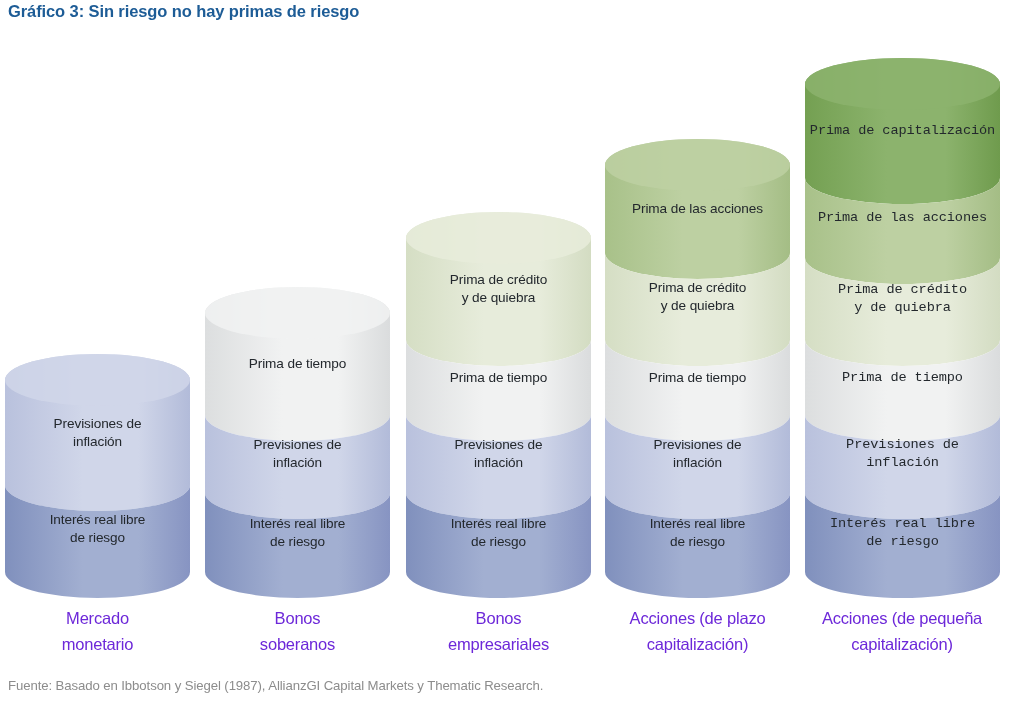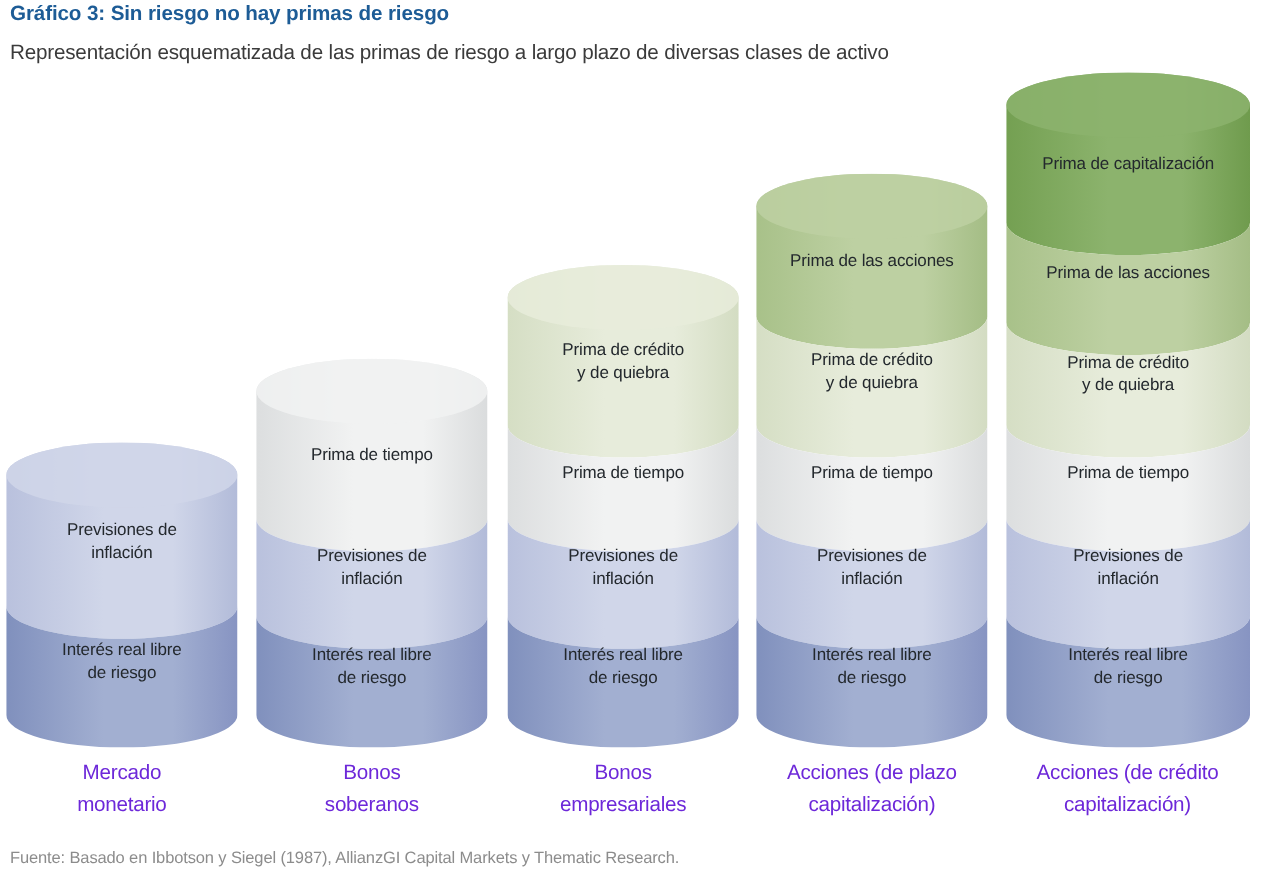--- a/index.html
+++ b/index.html
@@ -110,21 +110,20 @@
     white-space: nowrap;
   }
 </style>
 </head>
 <body>
 
 <div class="page">
 
   <div class="chart-title">Gráfico 3: Sin riesgo no hay primas de riesgo</div>
 
-  <div class="chart-subtitle">Representación esquematizada de las primas de riesgo a largo plazo de diversas clases de activo</div>
 
   <div class="plot" id="plot">
       <div class="cylinder" style="left: 5px; top: 354px; width: 185px; height: 244px; bottom: auto;">
         <svg class="cyl-svg" viewBox="0 0 185 244" preserveAspectRatio="none">
           <defs>
             <linearGradient id="g0_0" x1="0" y1="0" x2="1" y2="0">
               <stop offset="0" stop-color="#b9c1dd"></stop>
               <stop offset="0.42" stop-color="#d0d6e9"></stop>
               <stop offset="0.72" stop-color="#d0d6e9"></stop>
               <stop offset="1" stop-color="#b2bbd9"></stop>
@@ -291,21 +290,21 @@
         </div>
         <div class="layer" style="top: 276px; height: 78px;">
           <span class="layer-label">Previsiones de
 inflación</span>
         </div>
         <div class="layer" style="top: 354px; height: 79px;">
           <span class="layer-label">Interés real libre
 de riesgo</span>
         </div>
       </div>
-      <div class="cylinder" style="left: 805px; top: 58px; width: 195px; height: 540px; bottom: auto;">
+      <div class="cylinder" style="left: 805px; top: 58px; width: 195px; height: 540px; bottom: auto; font-family: Liberation Mono, monospace;">
         <svg class="cyl-svg" viewBox="0 0 195 540" preserveAspectRatio="none">
           <defs>
             <linearGradient id="g4_0" x1="0" y1="0" x2="1" y2="0">
               <stop offset="0" stop-color="#74a052"></stop>
               <stop offset="0.42" stop-color="#8cb36d"></stop>
               <stop offset="0.72" stop-color="#8cb36d"></stop>
               <stop offset="1" stop-color="#6f9b4d"></stop>
             </linearGradient>
             <linearGradient id="g4_1" x1="0" y1="0" x2="1" y2="0">
               <stop offset="0" stop-color="#a8c189"></stop>
@@ -372,19 +371,19 @@
 
   <div id="cat-labels">
       <div class="cat-label" style="left: 5px; width: 185px;">Mercado
 monetario</div>
       <div class="cat-label" style="left: 205px; width: 185px;">Bonos
 soberanos</div>
       <div class="cat-label" style="left: 400px; width: 197px;">Bonos
 empresariales</div>
       <div class="cat-label" style="left: 600px; width: 195px;">Acciones (de plazo
 capitalización)</div>
-      <div class="cat-label" style="left: 798px; width: 208px;">Acciones (de crédito
+      <div class="cat-label" style="left: 798px; width: 208px;">Acciones (de pequeña
 capitalización)</div>
     </div>
 
   <div class="source-note">Fuente: Basado en Ibbotson y Siegel (1987), AllianzGI Capital Markets y Thematic Research.</div>
 
 </div>
 
 </body></html>

